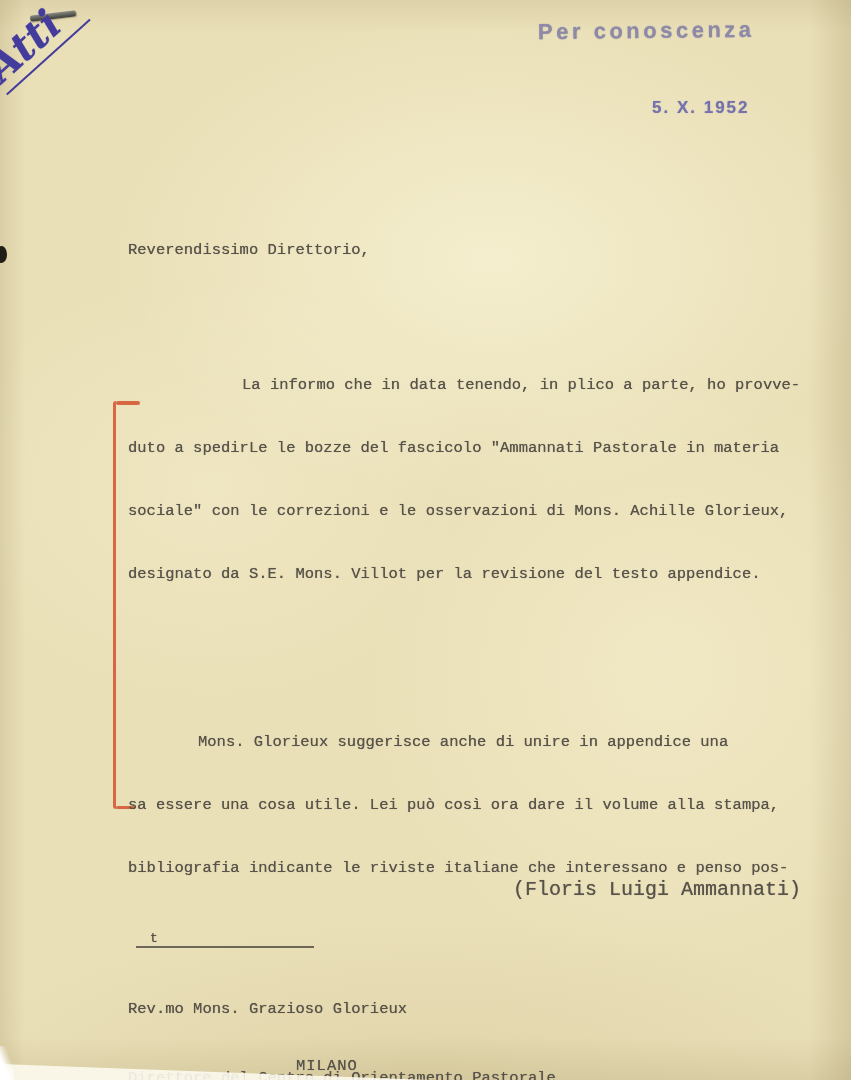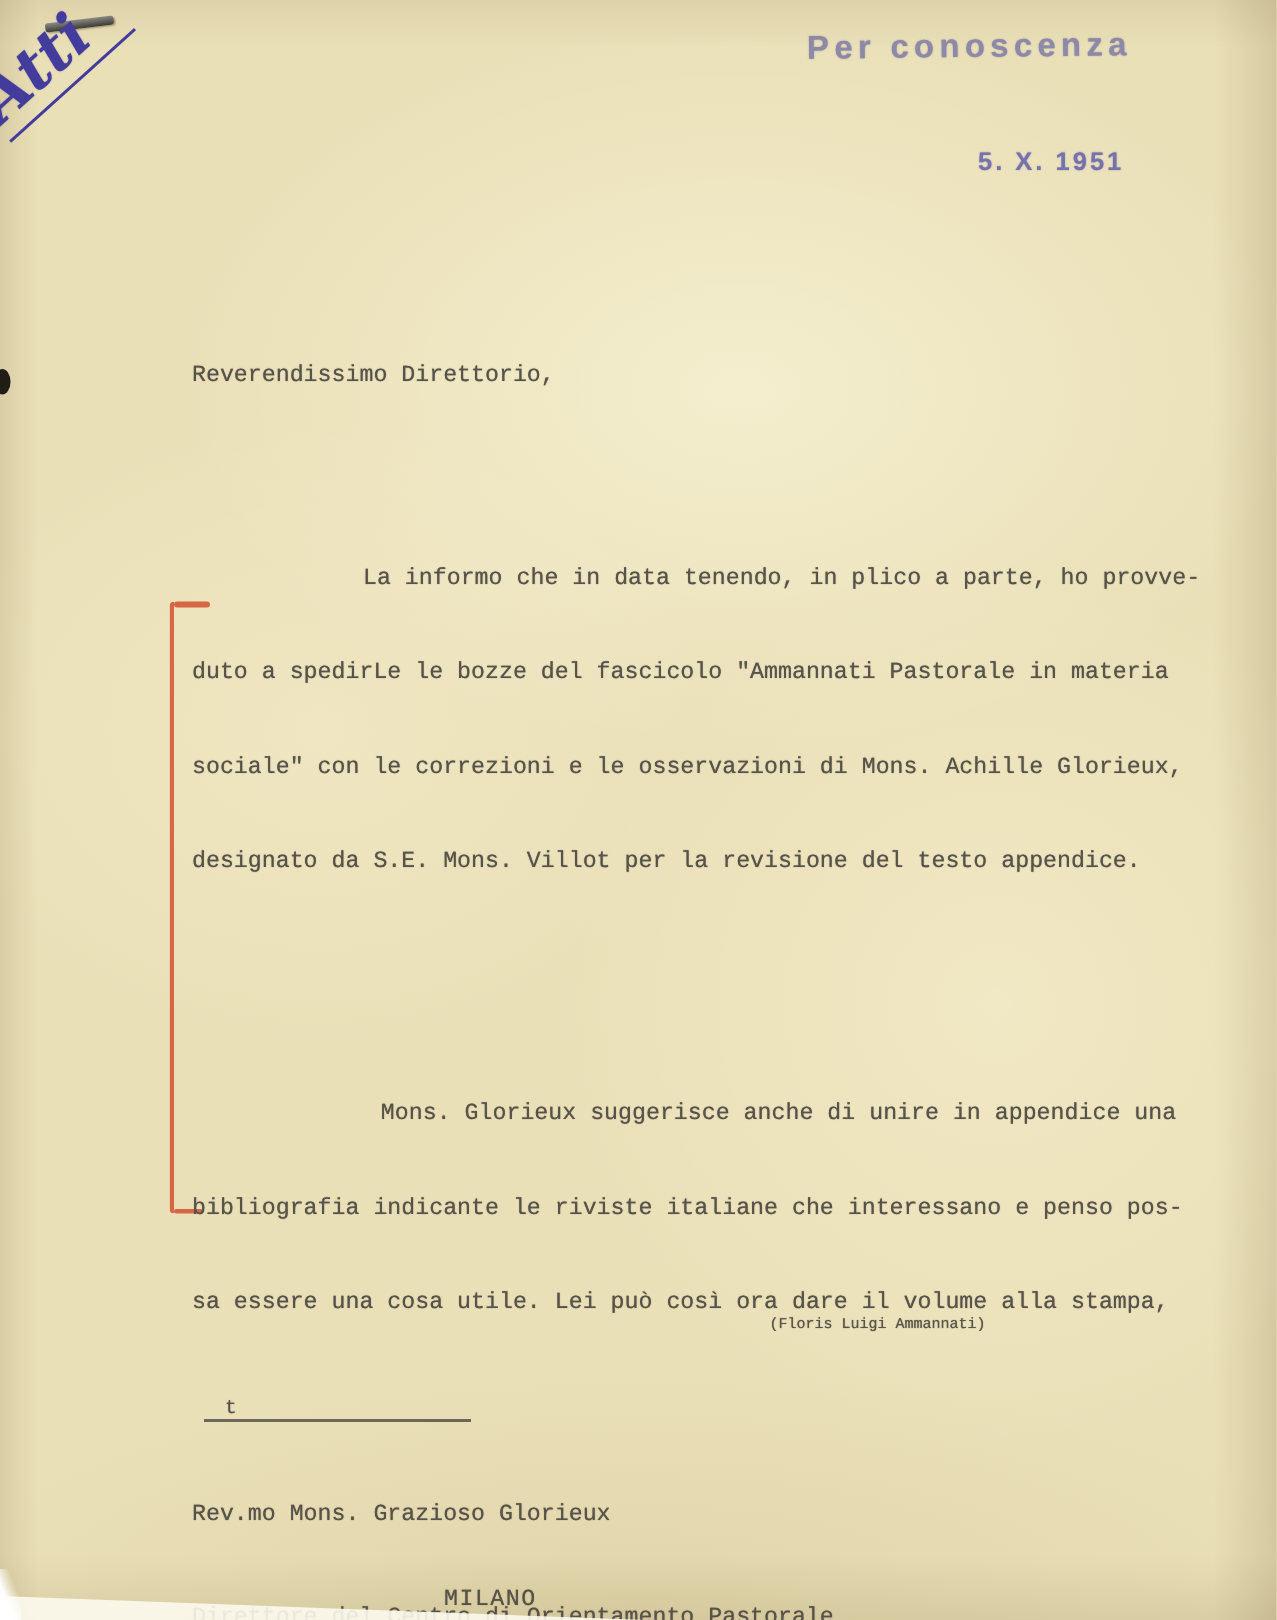--- a/index.html
+++ b/index.html
@@ -24,27 +24,27 @@
 
   .body-text {
     position:absolute; left:128px; top:198px; width:712px;
     font-size:15.5px; line-height:21px;
     white-space:pre;
   }
   .line { white-space:pre; }
   .para.p1 { margin-top:9px; }
   .para.p3 { margin-top:9px; }
   .p1 .line:first-child { text-indent:114px; }
-  .p2 .line:first-child { text-indent:70px;text-align:center;  }
+  .p2 .line:first-child { text-indent:70px;  }
 
   .salutation { margin-bottom:0; }
 
   .signature {
     position:absolute; left:513px; top:878px;
-    font-size:10px; white-space:pre;
+    font-size:20px; white-space:pre;
   }
 
   .footer { position:absolute; left:128px; top:925px; font-size:15.5px; line-height:23px; }
   .addr-marker { position:absolute; left:22px; top:2px; font-size:13px; }
   .marker-rule {
     position:absolute; left:8px; top:21px; width:178px; height:0;
     border-bottom:2px solid rgba(87,82,74,0.85);
   }
   .addr-lines { position:absolute; left:0; top:27px; white-space:pre; }
   .city {
@@ -122,38 +122,38 @@
 <body>
 
 <div class="page">
 
   <div class="staple"></div>
 
   <div class="handwritten">Atti</div>
 
   <div class="stamp-conoscenza">Per conoscenza</div>
 
-  <div class="stamp-date">5. X. 1951</div>
+  <div class="stamp-date">5. X. 1952</div>
 
   <div class="red-bracket"></div>
 
   <div class="body-text ink">
     <div class="line salutation">Reverendissimo Direttorio,</div>
 
     <div class="para p1">
       <div class="line">La informo che in data tenendo, in plico a parte, ho provve-</div>
       <div class="line">duto a spedirLe le bozze del fascicolo "Ammannati Pastorale in materia</div>
       <div class="line">sociale" con le correzioni e le osservazioni di Mons. Achille Glorieux,</div>
       <div class="line">designato da S.E. Mons. Villot per la revisione del testo appendice.</div>
     </div>
 
     <div class="para p2">
       <div class="line">Mons. Glorieux suggerisce anche di unire in appendice una</div>
+      <div class="line">sa essere una cosa utile. Lei può così ora dare il volume alla stampa,</div>
       <div class="line">bibliografia indicante le riviste italiane che interessano e penso pos-</div>
-      <div class="line">sa essere una cosa utile. Lei può così ora dare il volume alla stampa,</div>
     </div>
 
     <div class="para p3">
       
       
       
       
       
       
       

